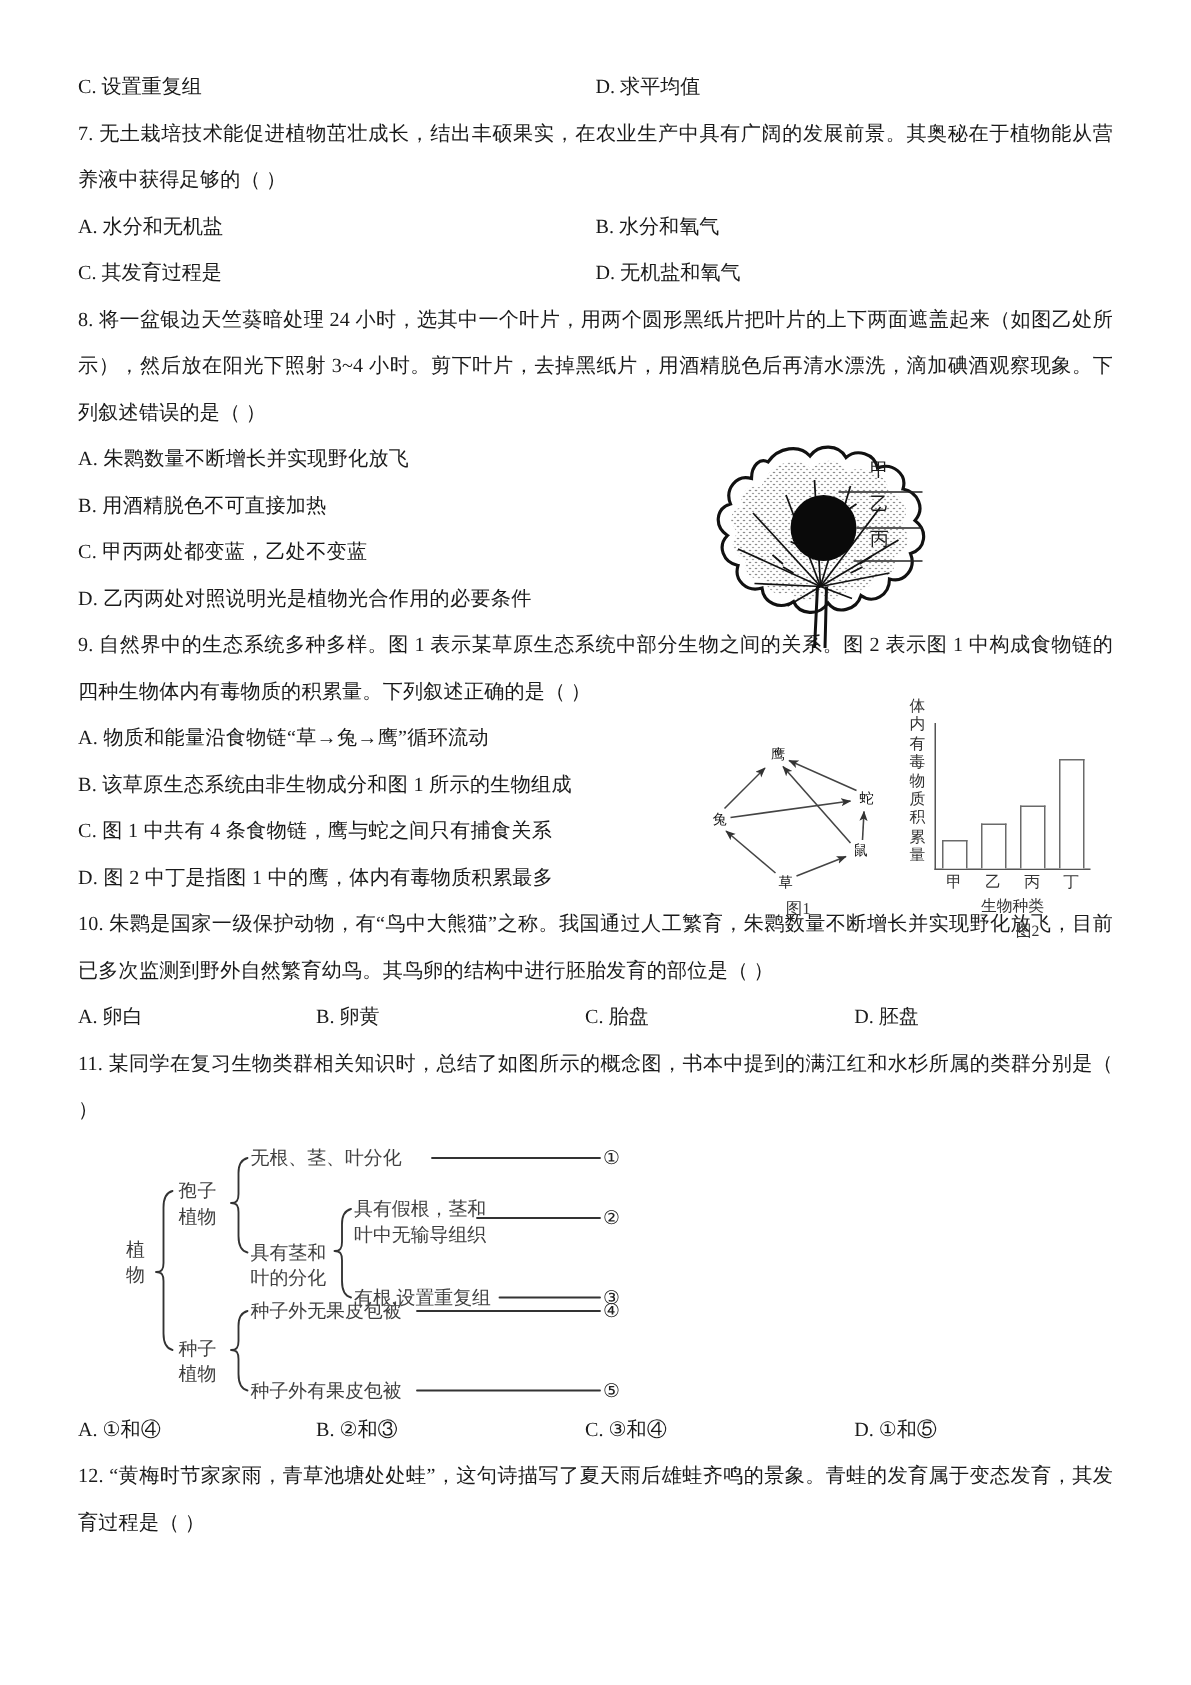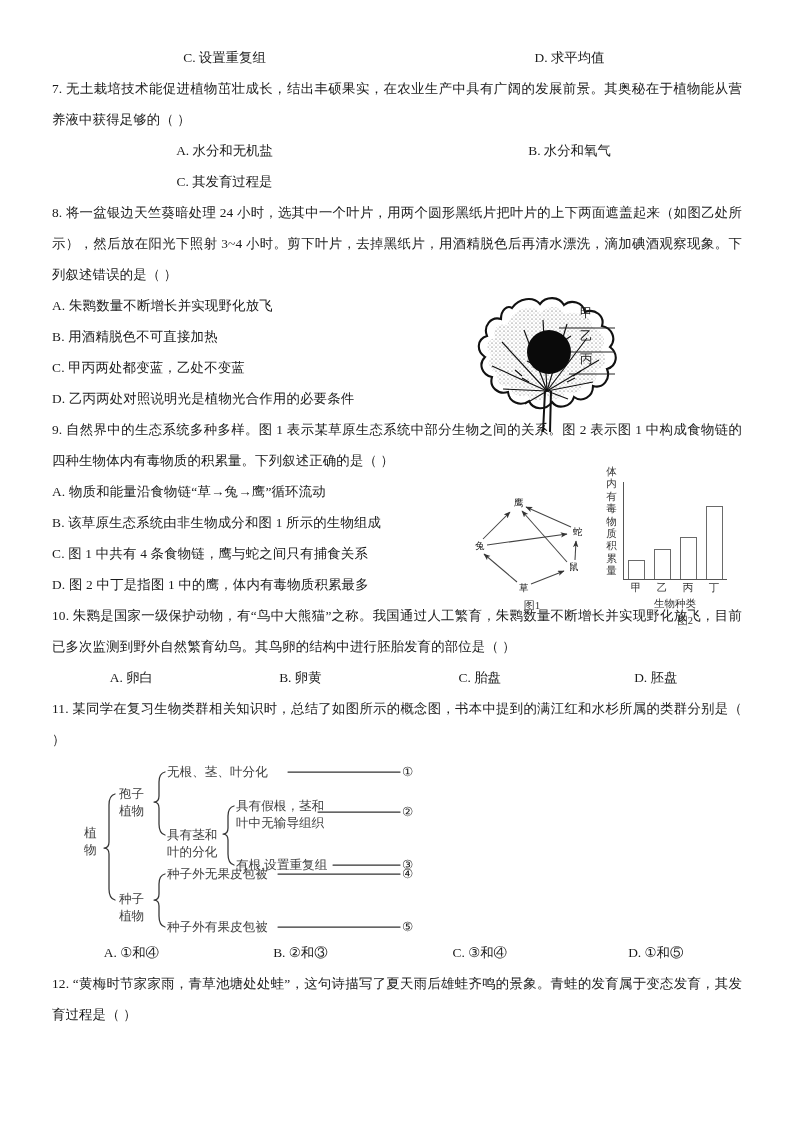--- a/index.html
+++ b/index.html
@@ -36,21 +36,20 @@
     font-size: 13.4px;
     line-height: 31px;
     letter-spacing: 0.15px;
     text-align: justify;
     text-justify: inter-ideograph;
   }
   .opt-row {
     display: flex;
     font-size: 13.4px;
     line-height: 31px;
-    text-align: center;
   }
   .opt-2 > div { width: 50%; }
   .opt-4 > div { width: 25%; }
   .opt-4 > div:nth-child(1) { width: 23%; }
   .opt-4 > div:nth-child(2) { width: 26%; }
   .opt-4 > div:nth-child(3) { width: 26%; }
 
   .blk { position: relative; }
 
   
@@ -197,20 +196,21 @@
       <div>D. 求平均值</div>
     </div>
 
     <div class="qbody">7. 无土栽培技术能促进植物茁壮成长，结出丰硕果实，在农业生产中具有广阔的发展前景。其奥秘在于植物能从营养液中获得足够的（    ）</div>
     <div class="opt-row opt-2">
       <div>A. 水分和无机盐</div>
       <div>B. 水分和氧气</div>
     </div>
     <div class="opt-row opt-2">
       <div>C. 其发育过程是</div>
+      <div>D. 无机盐和氧气</div>
     </div>
 
     <div class="qbody">8. 将一盆银边天竺葵暗处理 24 小时，选其中一个叶片，用两个圆形黑纸片把叶片的上下两面遮盖起来（如图乙处所示），然后放在阳光下照射 3~4 小时。剪下叶片，去掉黑纸片，用酒精脱色后再清水漂洗，滴加碘酒观察现象。下列叙述错误的是（    ）</div>
 
     <div class="blk">
 
       <div class="leaf-fig">
         <svg width="215" height="140" viewBox="0 0 215 140">
           <defs>
             <pattern id="stipple" width="4" height="4" patternUnits="userSpaceOnUse">

